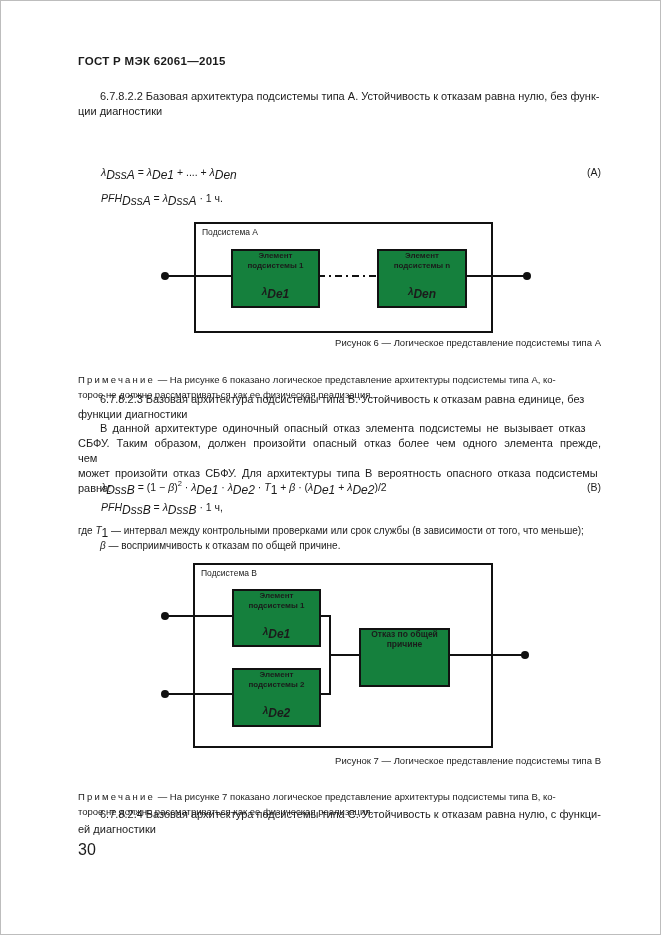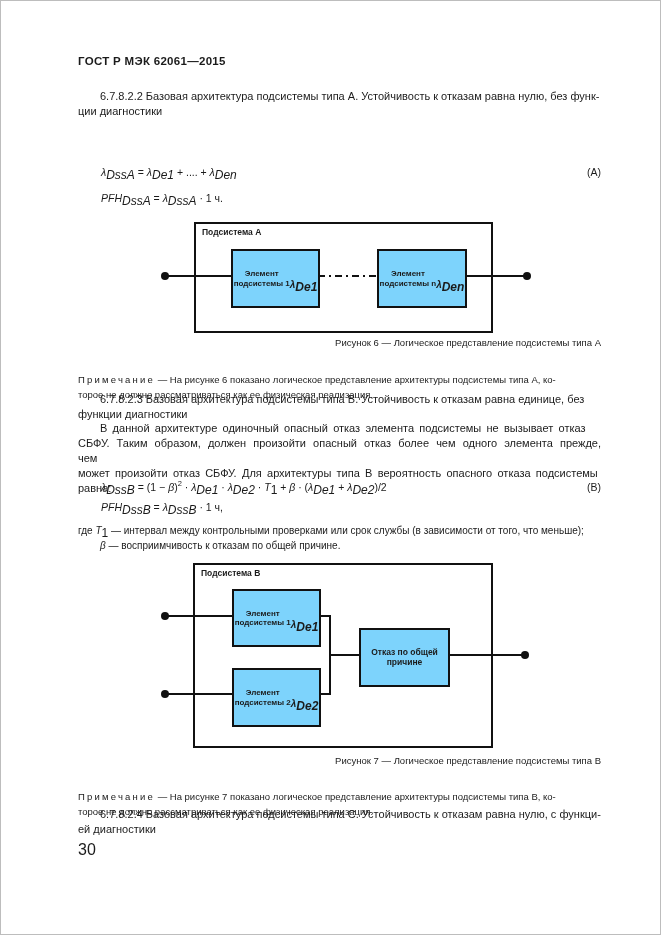--- a/index.html
+++ b/index.html
@@ -19,23 +19,23 @@
   sub{font-size:12px;}
   sup{font-size:7.5px;}
   .note{position:absolute;left:78px;width:523px;font-size:9.5px;line-height:15px;
         white-space:pre-line;text-indent:22px;text-align:justify;}
   .spaced{letter-spacing:2.2px;}
   .caption{position:absolute;left:78px;width:523px;text-align:right;font-size:9.5px;}
   .where{position:absolute;left:78px;width:523px;font-size:10px;}
   .where .formula{padding:0;}
   .beta-line{padding-left:22px;}
   .obox{position:absolute;border:2px solid #111;background:transparent;z-index:1;}
-  .otitle{position:absolute;left:6px;top:3px;font-size:8.5px;font-weight:bold;}
-  .ebox{position:absolute;border:2px solid #111;background:#7dd3fc;z-index:3;
-        display:flex;flex-direction:row;align-items:center;justify-content:center;text-align:center;}
+  .otitle{position:absolute;left:6px;top:3px;font-size:8.5px;font-weight:normal;}
+  .ebox{position:absolute;border:2px solid #111;background:#15803d;z-index:3;
+        display:flex;flex-direction:column;align-items:center;text-align:center;}
   .ename{font-size:8px;font-weight:bold;line-height:9.5px;white-space:pre-line;}
   .elambda{font-size:10px;font-weight:bold;margin-top:16px;}
   .line{position:absolute;height:2px;background:#111;z-index:2;}
   .vline{position:absolute;width:2px;background:#111;z-index:2;}
   .dashdot{position:absolute;height:2px;z-index:2;
     background:repeating-linear-gradient(90deg,#111 0 7px,transparent 7px 11px,#111 11px 13px,transparent 13px 17px);}
   .dot{position:absolute;width:8px;height:8px;border-radius:50%;background:#111;z-index:2;}
   .pagenum{position:absolute;left:78px;top:841px;font-size:16px;}
 </style>
 </head>

